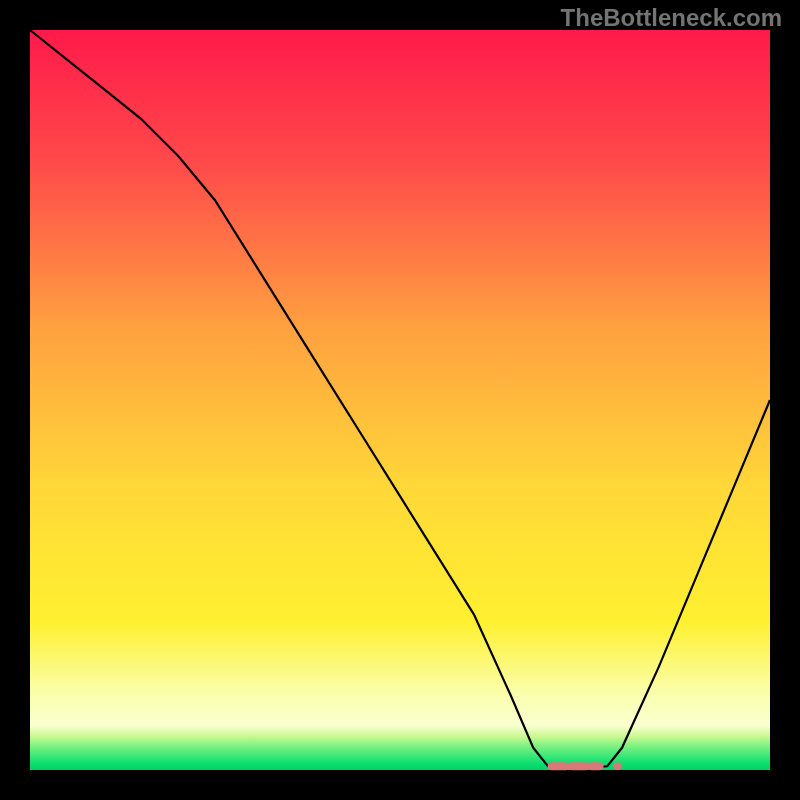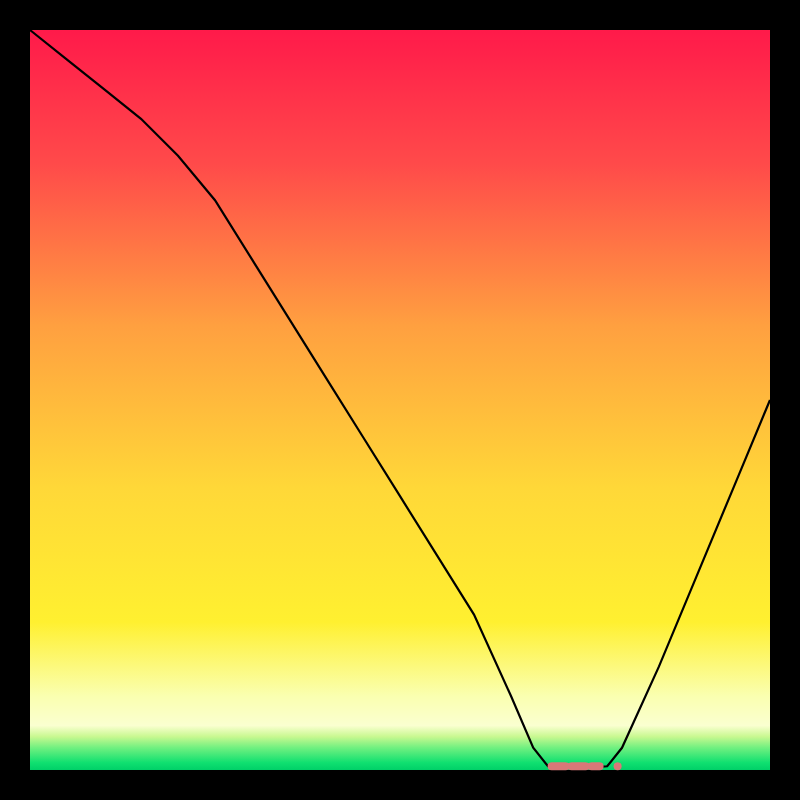--- a/index.html
+++ b/index.html
@@ -26,20 +26,21 @@
     z-index: 10;
   }
   svg {
     display: block;
   }
 </style>
 </head>
 <body>
 
 <div class="container">
+  <div class="watermark">TheBottleneck.com</div>
   <svg width="800" height="800" viewBox="0 0 800 800">
     <defs>
       <linearGradient id="bg-grad" x1="0" y1="0" x2="0" y2="1">
         <stop offset="0%" stop-color="#ff1a4a"></stop>
         <stop offset="18%" stop-color="#ff4a4a"></stop>
         <stop offset="40%" stop-color="#ffa040"></stop>
         <stop offset="62%" stop-color="#ffd838"></stop>
         <stop offset="80%" stop-color="#fff030"></stop>
         <stop offset="90%" stop-color="#faffb0"></stop>
         <stop offset="94%" stop-color="#faffd0"></stop>

